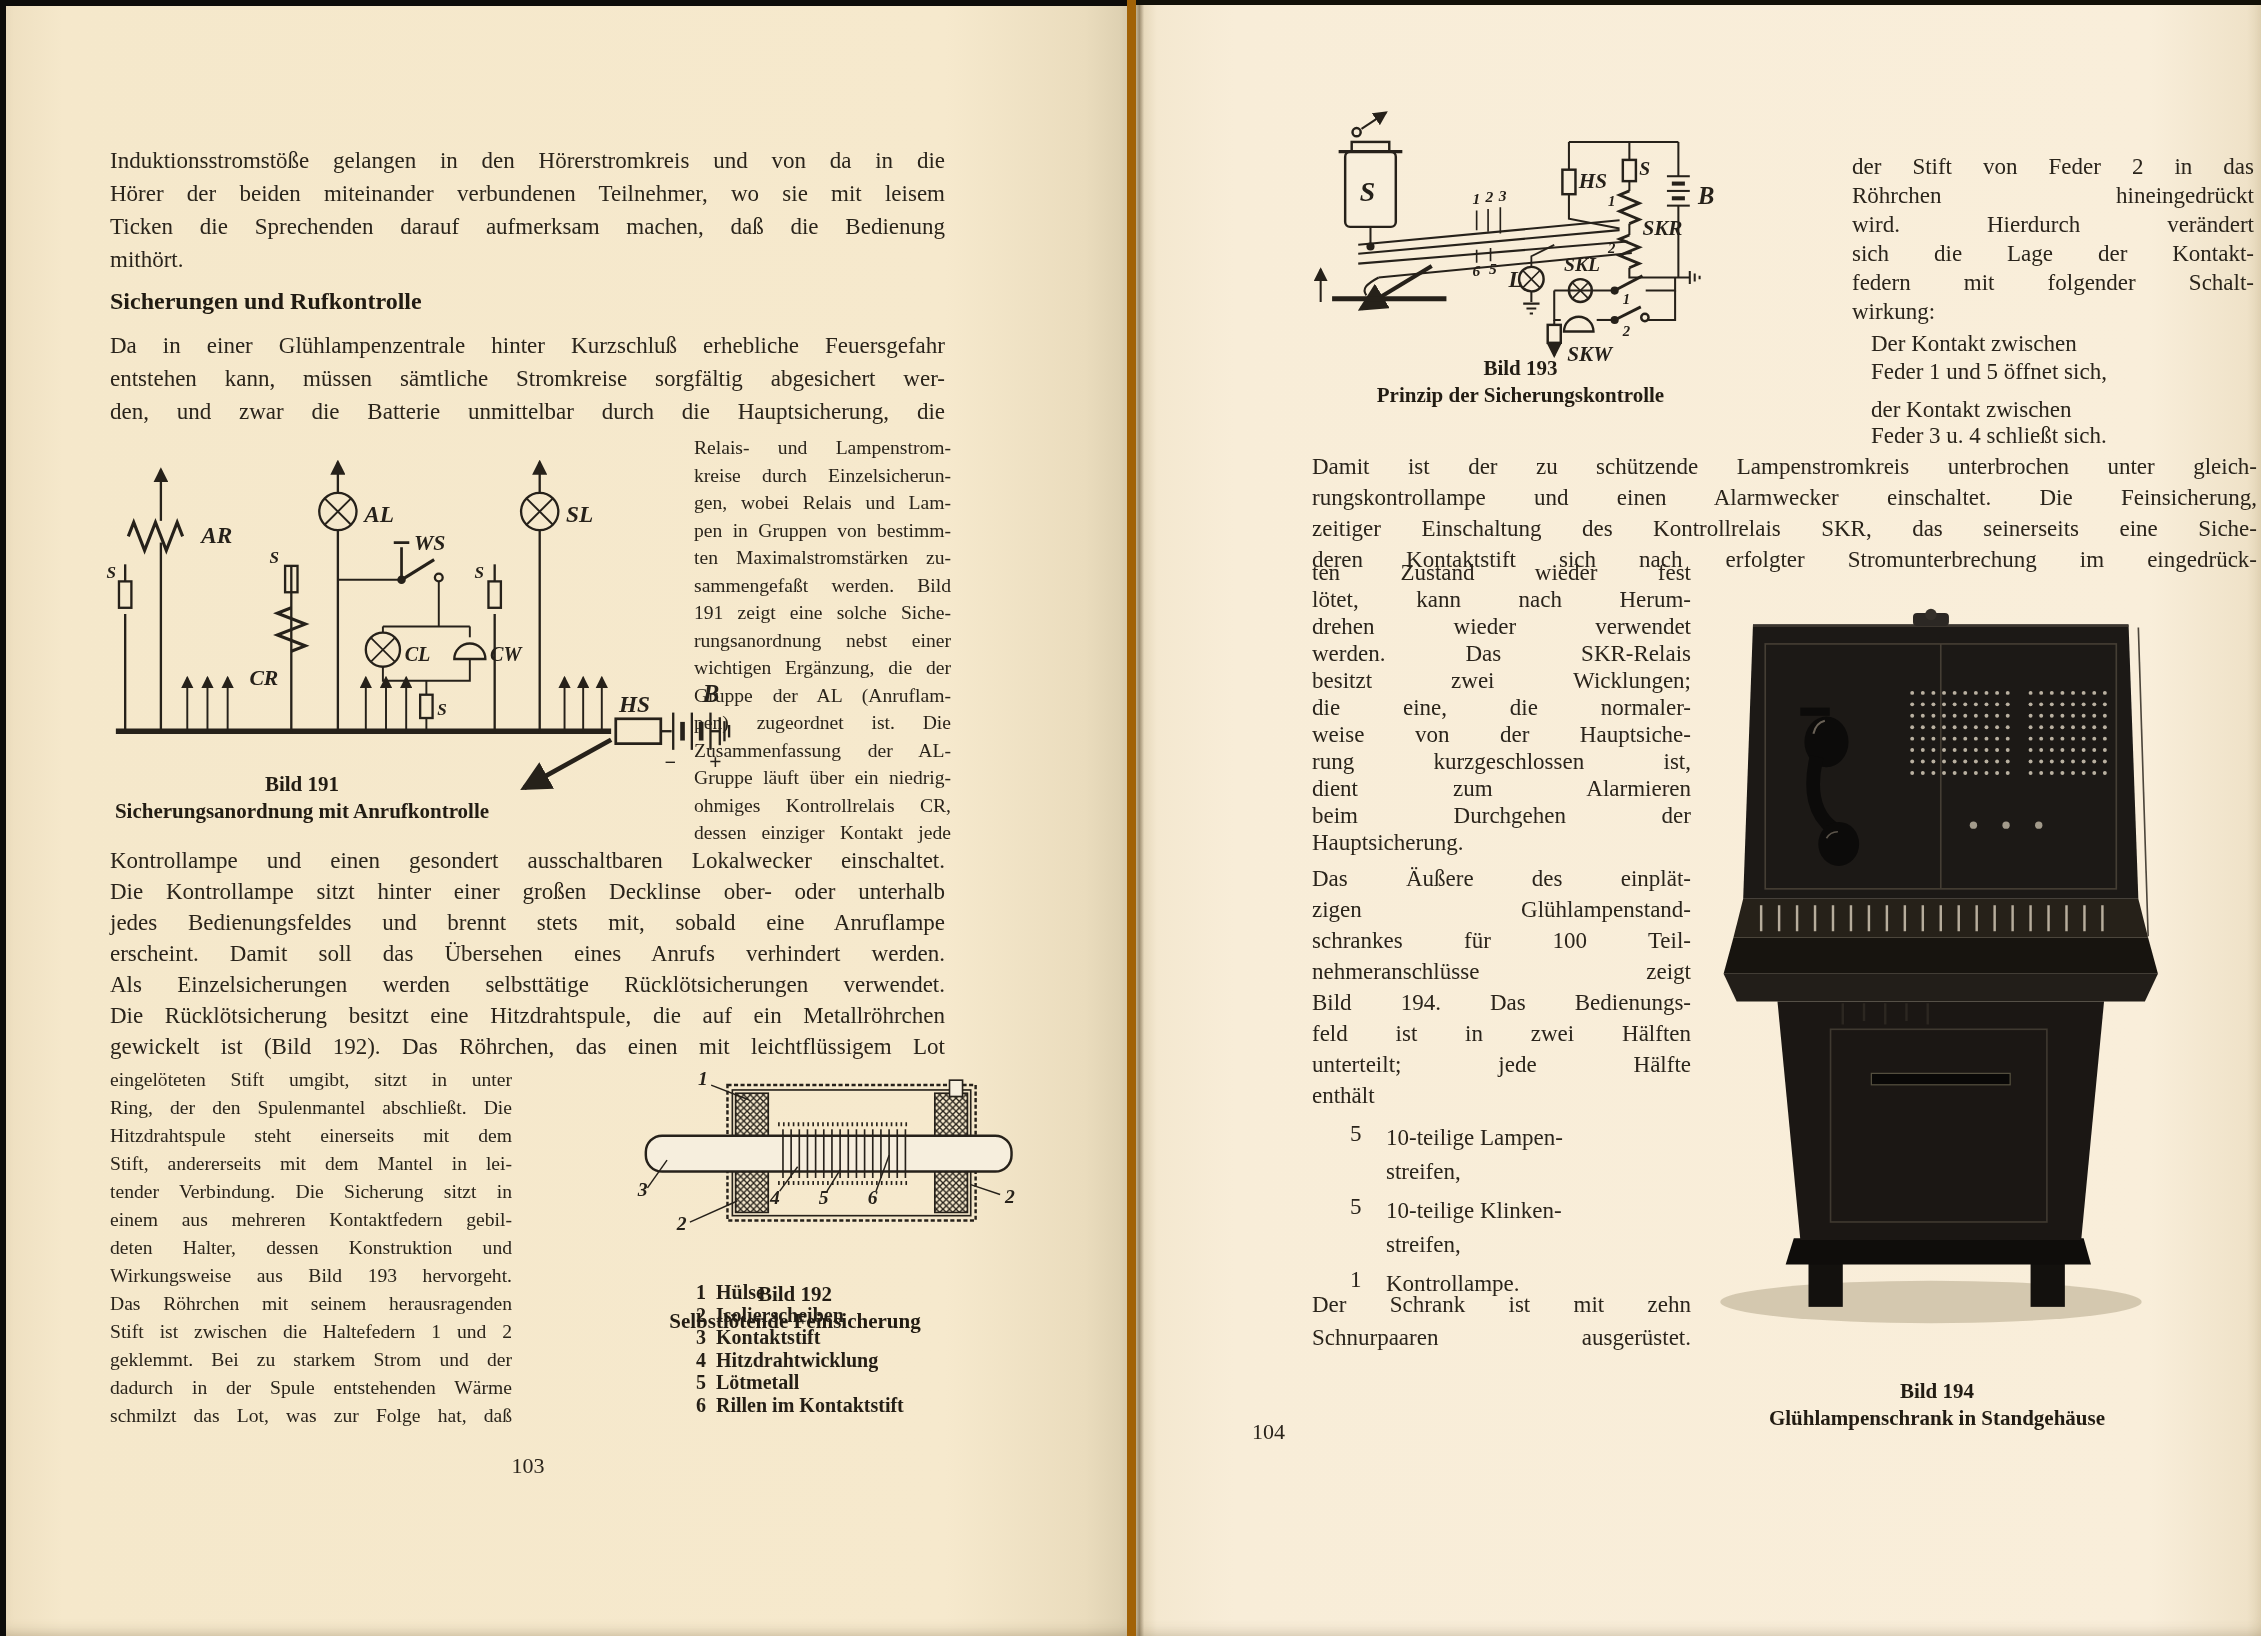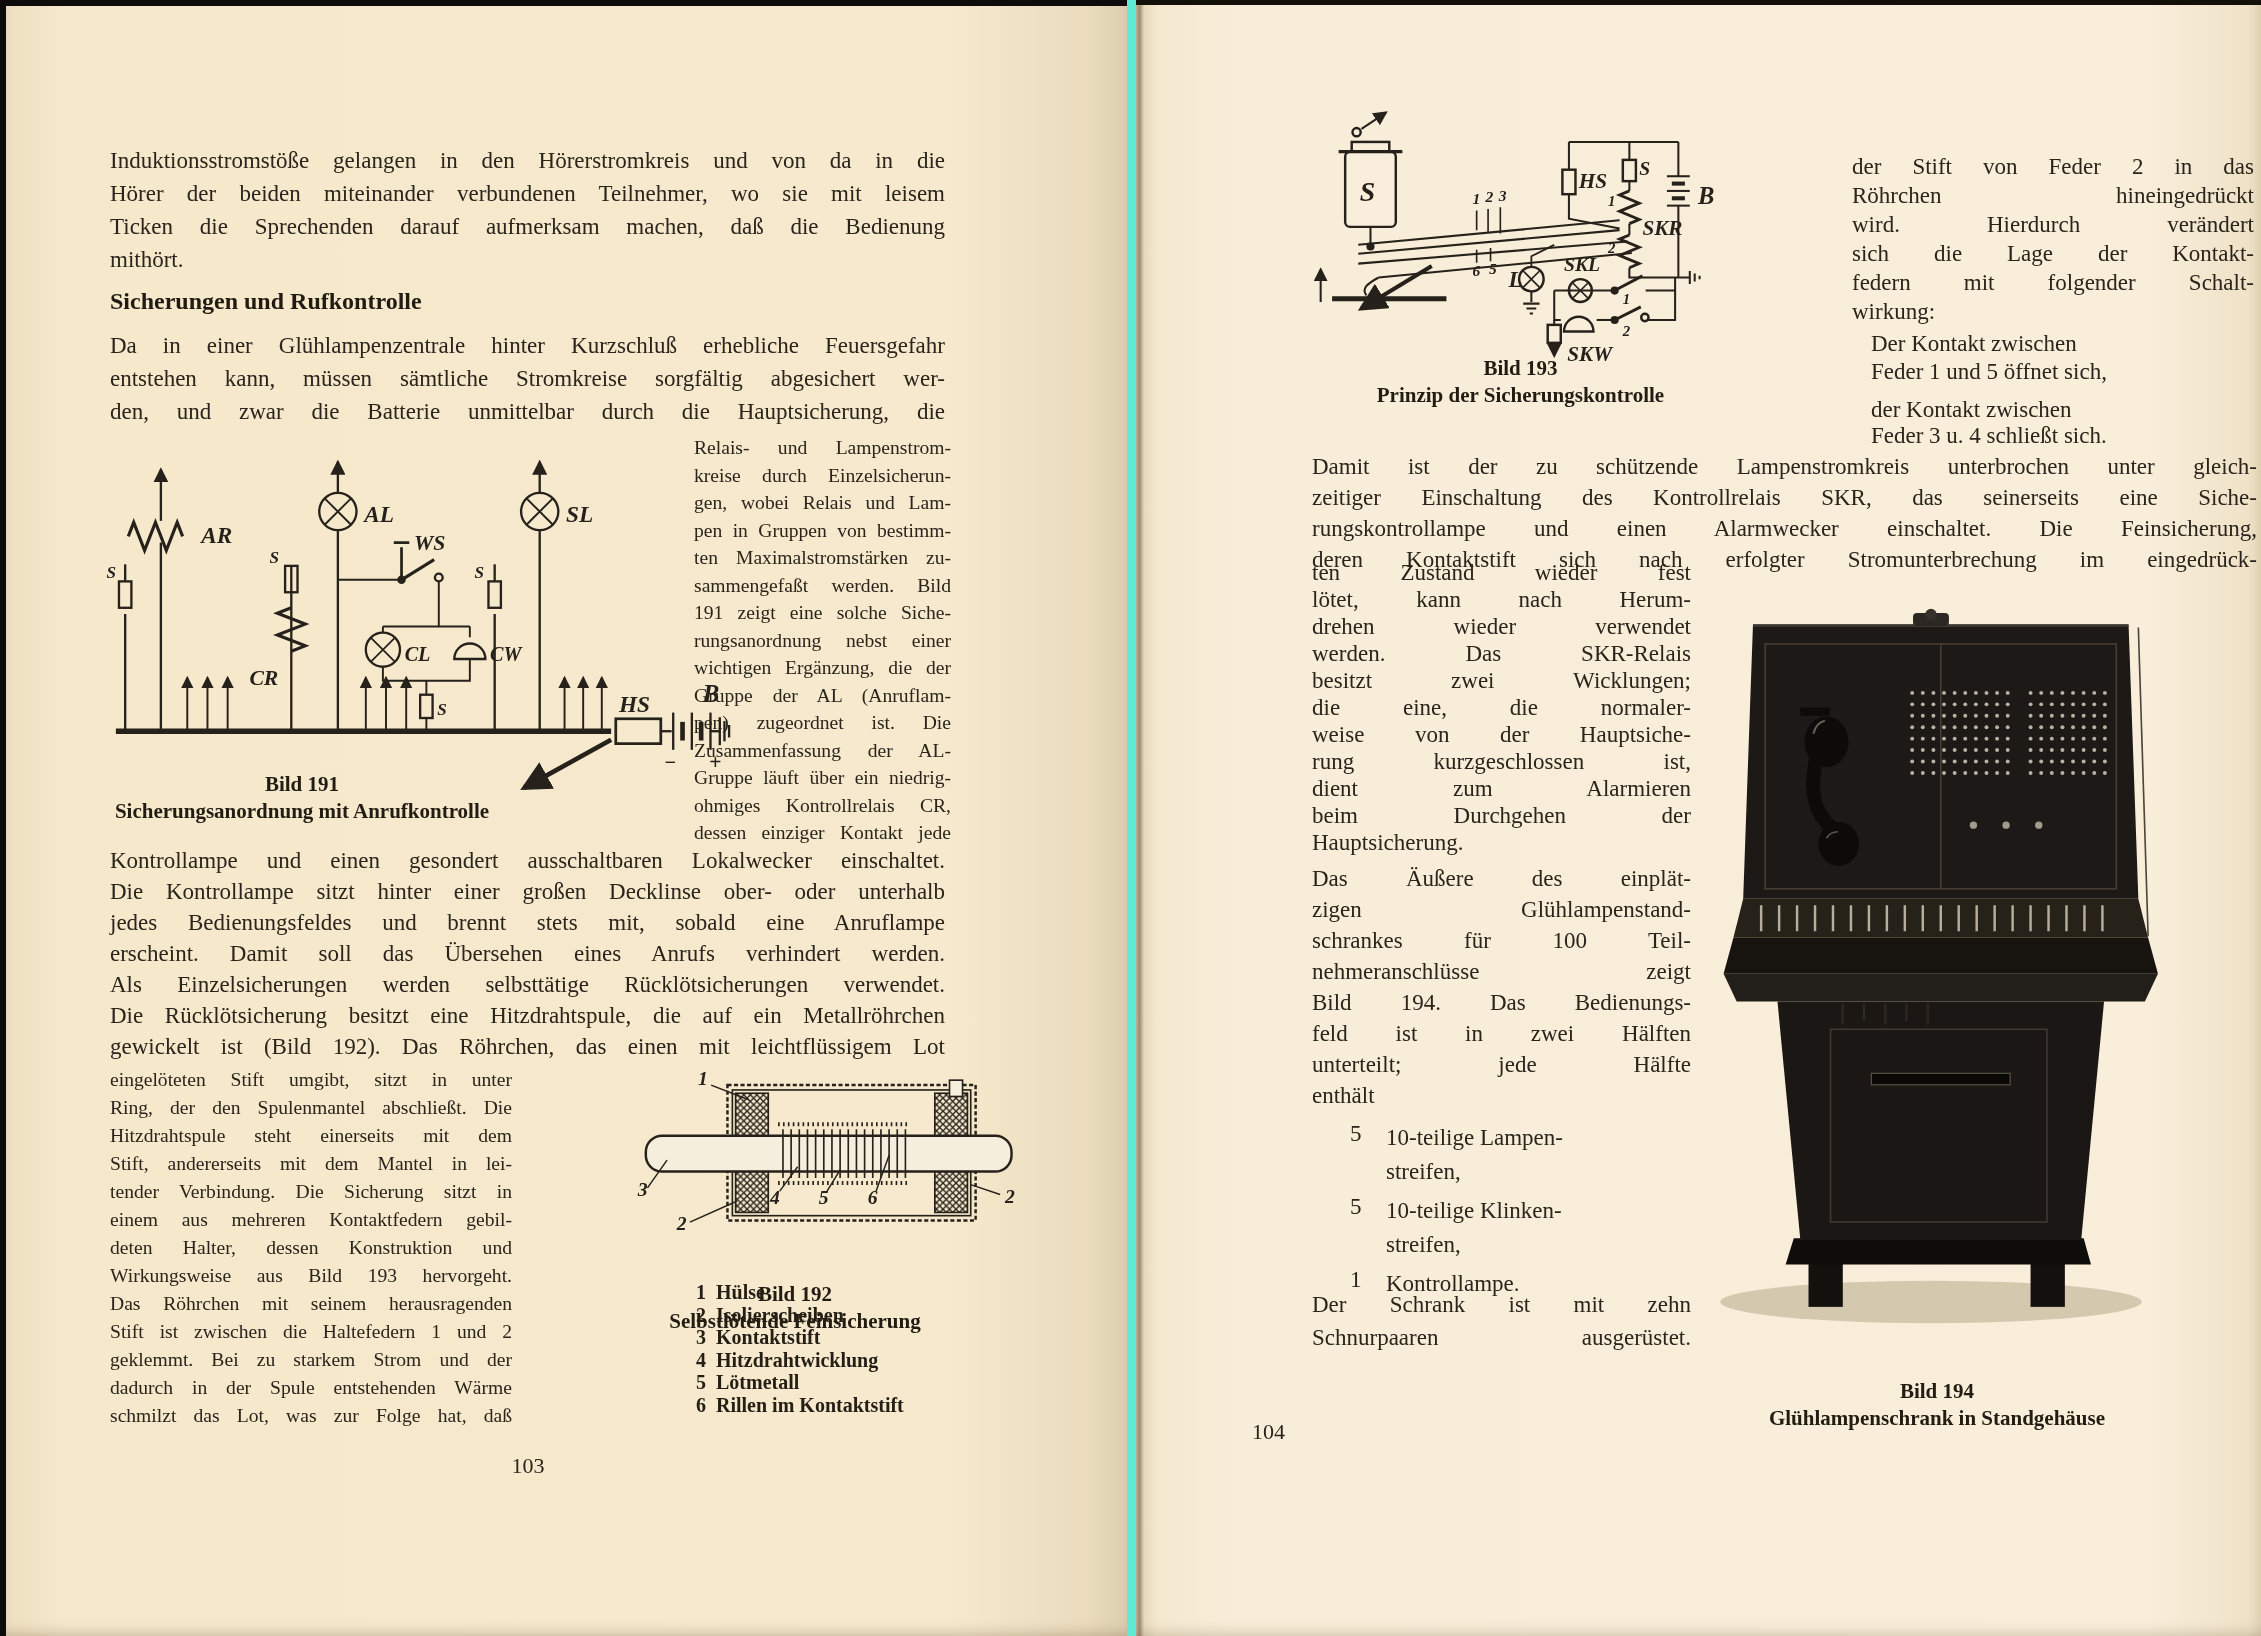--- a/index.html
+++ b/index.html
@@ -1,16 +1,16 @@
 <!DOCTYPE html>
 <html style="font-size:13px"><head>
 <meta charset="utf-8">
 <style>
   html,body{margin:0;padding:0;background:#777;}
-  #canvas{position:relative;width:2261px;height:1637px;overflow:hidden;background:#5eead4;
+  #canvas{position:relative;width:2261px;height:1637px;overflow:hidden;background:#a16207;
           font-family:"Liberation Serif",serif;color:#2a241b;}
   .abs{position:absolute;}
   
   .page-left{left:0;top:0;width:1127px;height:1637px;box-sizing:border-box;
     background:linear-gradient(90deg,#eedfc0 0px,#f5e8cb 57px,#f6e9cd 940px,#eadcbd 1079px,#dccfb0 1121px,#1c1914 1124px,#16130f 1127px);
     border-left:6.5px solid #0d0c0a;border-top:6.5px solid #0d0c0a;
     box-shadow:inset 0 -11.4px 14.7px -9.8px rgba(80,60,30,.35);}
   .page-right{left:1136px;top:0;width:1125px;height:1637px;box-sizing:border-box;
     background:linear-gradient(90deg,#c9b897 0px,#9d8d70 3.3px,#e7d9bc 8.2px,#f4e8d0 21px,#f8edd8 98px,#f9eeda 1013px,#efe2c8 1111px,#e2d4b6 1125px);
     border-top:5.7px solid #121008;
@@ -356,22 +356,22 @@
       <div>Feder 1 und 5 öffnet sich,</div>
     </div>
 
   <div class="tb lines plain fs-body" style="left:1871px;top:397px;width:382px;line-height:26px;">
       <div>der Kontakt zwischen</div>
       <div>Feder 3 u. 4 schließt sich.</div>
     </div>
 
   <div class="tb lines fs-body" style="left:1312px;top:451px;width:945px;line-height:31px;">
       <div>Damit ist der zu schützende Lampenstromkreis unterbrochen unter gleich-</div>
+      <div>rungskontrollampe und einen Alarmwecker einschaltet. Die Feinsicherung,</div>
       <div>zeitiger Einschaltung des Kontrollrelais SKR, das seinerseits eine Siche-</div>
-      <div>rungskontrollampe und einen Alarmwecker einschaltet. Die Feinsicherung,</div>
       <div>deren Kontaktstift sich nach erfolgter Stromunterbrechung im eingedrück-</div>
     </div>
 
   <div class="tb lines endleft fs-body" style="left:1312px;top:559px;width:379px;line-height:27px;">
       <div>ten Zustand wieder fest</div>
       <div>lötet, kann nach Herum-</div>
       <div>drehen wieder verwendet</div>
       <div>werden. Das SKR-Relais</div>
       <div>besitzt zwei Wicklungen;</div>
       <div>die eine, die normaler-</div>

